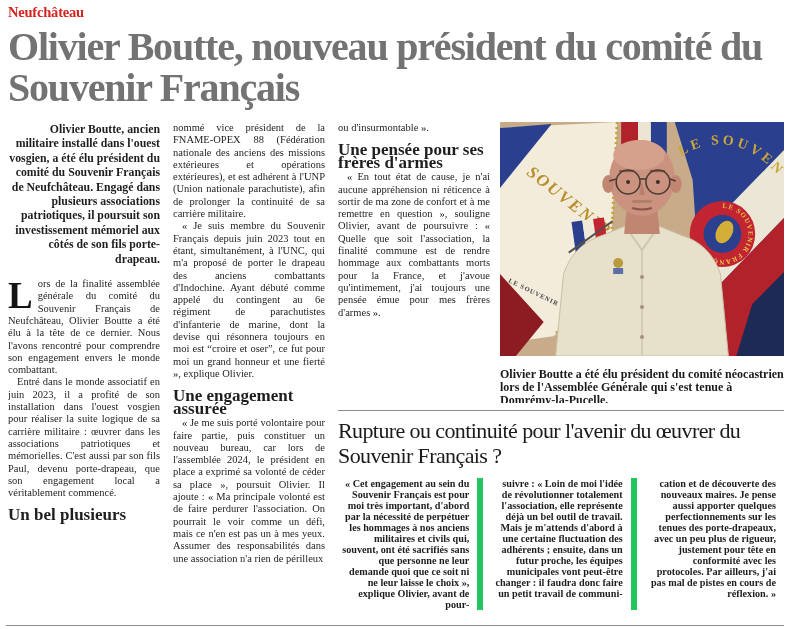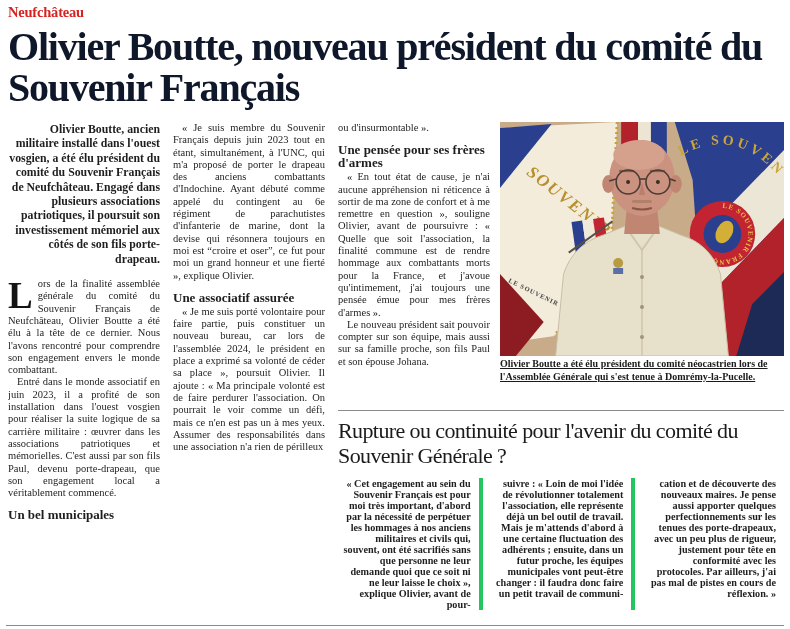--- a/index.html
+++ b/index.html
@@ -18,21 +18,21 @@
     font-weight: bold;
     font-size: 14.5px;
     line-height: 18px;
     letter-spacing: -0.2px;
   }
   .headline {
     font-size: 40px;
     line-height: 41px;
     font-weight: bold;
     letter-spacing: -1.2px;
-    color: #0f172a;
+    color: #737373;
     margin: 5px 0 14px 0;
   }
   .content { display: flex; gap: 13px; height: 496px; }
   .ncol { width: 152px; flex: none; overflow: hidden; }
   .bp {
     font-size: 10.5px;
     line-height: 12.3px;
     text-align: justify;
     hyphens: auto;
     -webkit-hyphens: auto;
@@ -40,44 +40,43 @@
   .indent { text-indent: 9px; }
   .lede {
     font-weight: bold;
     font-size: 11.8px;
     line-height: 14.4px;
     text-align: right;
     margin-bottom: 12px;
   }
   .subhead {
     font-weight: bold;
-    font-size: 13px;
+    font-size: 17px;
     line-height: 13px;
     margin: 9px 0 2px 0;
     font-family: Liberation Serif, serif;
   }
   .dropcap {
     float: left;
     font-weight: bold;
     font-size: 37px;
     line-height: 33px;
     padding: 1px 5px 0 0;
     color: #141414;
   }
   .right { flex: 1; min-width: 0; display: flex; flex-direction: column; }
   .top-row { display: flex; gap: 10px; height: 281px; overflow: hidden; }
   .photo-fig { flex: 1; min-width: 0; }
   .photo-svg { display: block; width: 100%; height: 234px; background: #c8ab89; }
   .caption {
     font-weight: bold;
-    font-size: 10px;
+    font-size: 12px;
     line-height: 13px;
-    margin-top: 1px;
+    margin-top: 12px;
     color: #1a1a1a;
-    text-decoration: underline;
   }
   .subarticle {
     margin-top: 7px;
     border-top: 1px solid #8c8c8c;
     padding-top: 6px;
     flex: 1;
     overflow: hidden;
   }
   .sub-heading {
     font-size: 22px;
@@ -92,21 +91,21 @@
     flex: 1;
     font-weight: bold;
     font-size: 10.2px;
     line-height: 11px;
     padding: 0 8px;
     text-align: right;
     hyphens: auto;
     -webkit-hyphens: auto;
   }
   .scol:first-child { padding-left: 0; }
-  .scol + .scol { border-left: 4px solid #22c55e; }
+  .scol + .scol { border-left: 6px solid #22c55e; }
   .bottom-rule {
     position: absolute;
     left: 6px; right: 6px; bottom: 3px;
     border-top: 1px solid #8c8c8c;
   }
 </style>
 </head>
 <body>
 
 <div class="page">
@@ -114,38 +113,38 @@
   <div class="kicker">Neufchâteau</div>
 
   <h1 class="headline">Olivier Boutte, nouveau président du comité du Souvenir Français</h1>
 
   <div class="content">
 
     <div class="ncol">
       <p class="lede">Olivier Boutte, ancien militaire installé dans l'ouest vosgien, a été élu président du comité du Souvenir Français de Neufchâteau. Engagé dans plusieurs associations patriotiques, il poursuit son investissement mémoriel aux côtés de son fils porte-drapeau.</p>
       <p class="bp"><span class="dropcap">L</span><span>ors de la finalité assemblée générale du comité du Souvenir Français de Neufchâteau, Olivier Boutte a été élu à la tête de ce dernier. Nous l'avons rencontré pour comprendre son engagement envers le monde combattant.</span></p>
       <p class="bp indent">Entré dans le monde associatif en juin 2023, il a profité de son installation dans l'ouest vosgien pour réaliser la suite logique de sa carrière militaire : œuvrer dans les associations patriotiques et mémorielles. C'est aussi par son fils Paul, devenu porte-drapeau, que son engagement local a véritablement commencé.</p>
-      <h3 class="subhead">Un bel municipales</h3>
+      <h3 class="subhead">Un bel plusieurs</h3>
     </div>
 
     <div class="ncol">
+      <p class="bp">nommé vice président de la FNAME-OPEX 88 (Fédération nationale des anciens des missions extérieures et opérations extérieures), et est adhérent à l'UNP (Union nationale parachutiste), afin de prolonger la continuité de sa carrière militaire.</p>
       <p class="bp indent">« Je suis membre du Souvenir Français depuis juin 2023 tout en étant, simultanément, à l'UNC, qui m'a proposé de porter le drapeau des anciens combattants d'Indochine. Ayant débuté comme appelé du contingent au 6e régiment de parachutistes d'infanterie de marine, dont la devise qui résonnera toujours en moi est “croire et oser”, ce fut pour moi un grand honneur et une fierté », explique Olivier.</p>
-      <h3 class="subhead">Une associatif assurée</h3>
+      <h3 class="subhead">Une engagement assurée</h3>
       <p class="bp indent">« Je me suis porté volontaire pour faire partie, puis constituer un nouveau bureau, car lors de l'assemblée 2024, le président en place a exprimé sa volonté de céder sa place », poursuit Olivier. Il ajoute : « Ma principale volonté est de faire perdurer l'association. On pourrait le voir comme un défi, mais ce n'en est pas un à mes yeux. Assumer des responsabilités dans une association n'a rien de périlleux</p>
     </div>
 
     <div class="right">
 
       <div class="top-row">
 
         <div class="ncol">
           <p class="bp">ou d'insurmontable ».</p>
           <h3 class="subhead">Une pensée pour ses frères d'armes</h3>
           <p class="bp indent">« En tout état de cause, je n'ai aucune appréhension ni réticence à sortir de ma zone de confort et à me remettre en question », souligne Olivier, avant de poursuivre : « Quelle que soit l'association, la finalité commune est de rendre hommage aux combattants morts pour la France, et j'avoue qu'intimement, j'ai toujours une pensée émue pour mes frères d'armes ».</p>
-          <p class="bp indent">Le nouveau président sait pouvoir compter sur son équipe, mais aussi sur sa famille proche, son fils Paul et son épouse Johana.</p>
         </div>
 
         <figure class="photo-fig">
           <svg class="photo-svg" viewBox="0 0 286 234" preserveAspectRatio="none" xmlns="http://www.w3.org/2000/svg">
 
             <rect x="0" y="0" width="286" height="234" fill="#c8ab89"></rect>
 
             <g>
               <rect x="122" y="0" width="17" height="44" fill="#b2222a"></rect>
               <rect x="139" y="0" width="13" height="38" fill="#ece5d4"></rect>
@@ -219,21 +218,21 @@
               <path d="M143,60 l-3,13 h6 z" fill="#b97f6c"></path>
               <rect x="133" y="78" width="20" height="3" rx="1.5" fill="#b08068"></rect>
               <path d="M133,86 q10,3 20,0" stroke="#8a5546" stroke-width="2" fill="none"></path>
             </g>
           </svg>
           <figcaption class="caption">Olivier Boutte a été élu président du comité néocastrien lors de l'Assemblée Générale qui s'est tenue à Domrémy-la-Pucelle.</figcaption>
         </figure>
       </div>
 
       <section class="subarticle">
-        <h2 class="sub-heading">Rupture ou continuité pour l'avenir du comité du Souvenir Générale ?</h2>
+        <h2 class="sub-heading">Rupture ou continuité pour l'avenir du œuvrer du Souvenir Français ?</h2>
         <div class="sub-cols">
           <p class="scol">« Cet engagement au sein du Souvenir Français est pour moi très important, d'abord par la nécessité de perpétuer les hommages à nos anciens militaires et civils qui, souvent, ont été sacrifiés sans que personne ne leur demande quoi que ce soit ni ne leur laisse le choix », explique Olivier, avant de pour-</p>
           <p class="scol">suivre : « Loin de moi l'idée de révolutionner totalement l'association, elle représente déjà un bel outil de travail. Mais je m'attends d'abord à une certaine fluctuation des adhérents ; ensuite, dans un futur proche, les équipes municipales vont peut-être changer : il faudra donc faire un petit travail de communi-</p>
           <p class="scol">cation et de découverte des nouveaux maires. Je pense aussi apporter quelques perfectionnements sur les tenues des porte-drapeaux, avec un peu plus de rigueur, justement pour tête en conformité avec les protocoles. Par ailleurs, j'ai pas mal de pistes en cours de réflexion. »</p>
         </div>
       </section>
 
     </div>
   </div>
 

